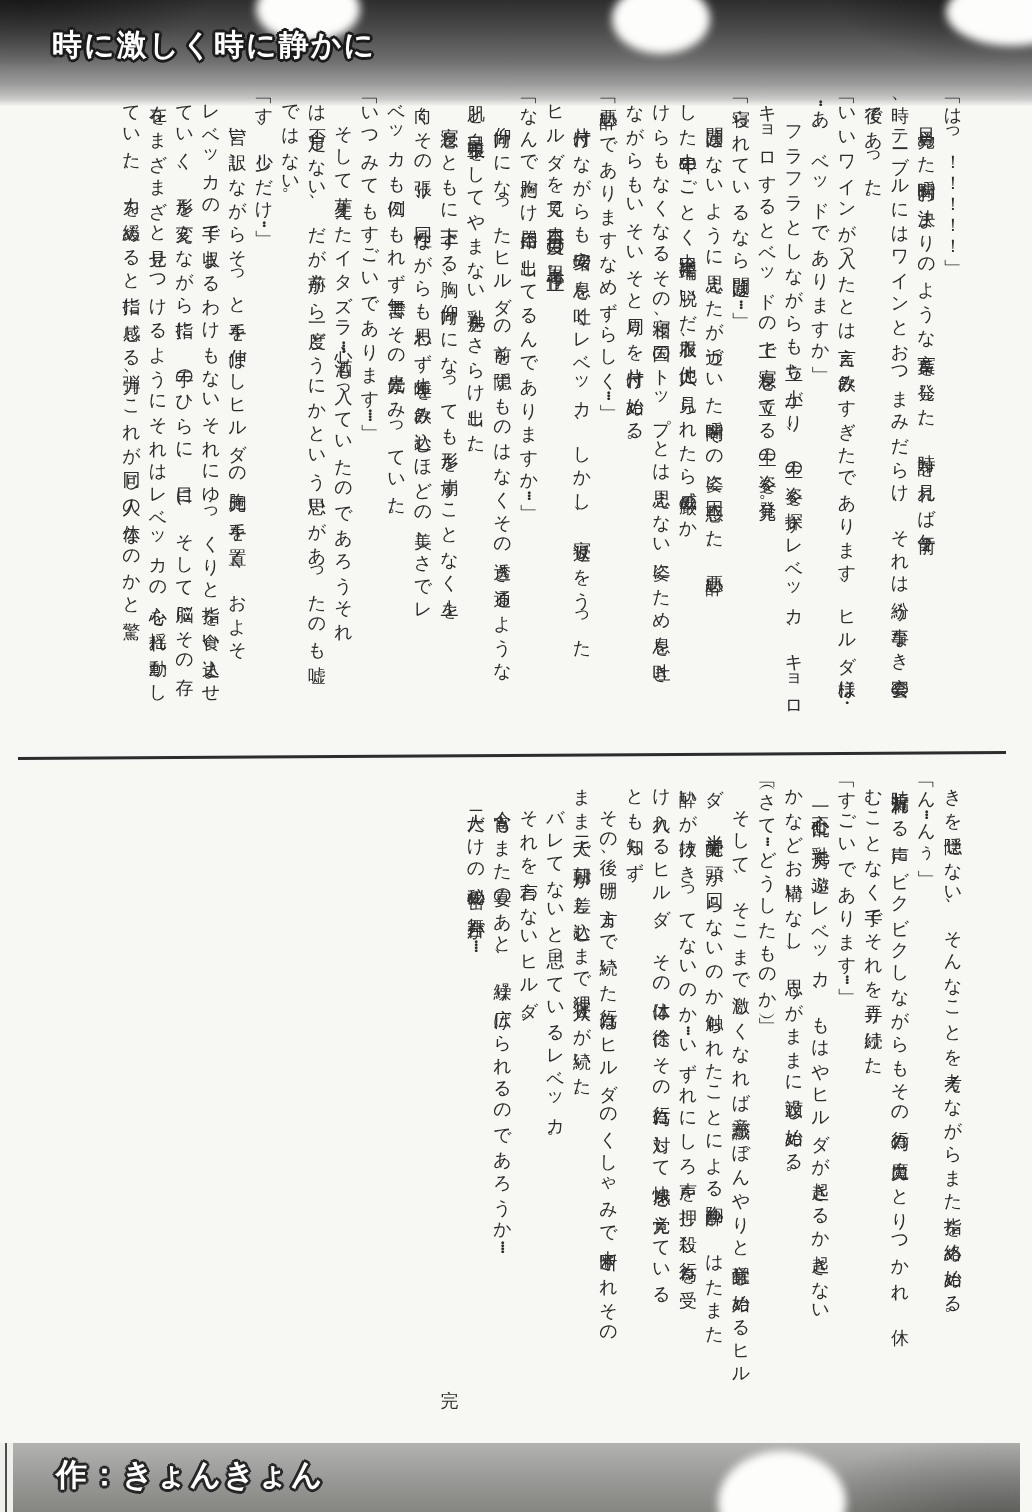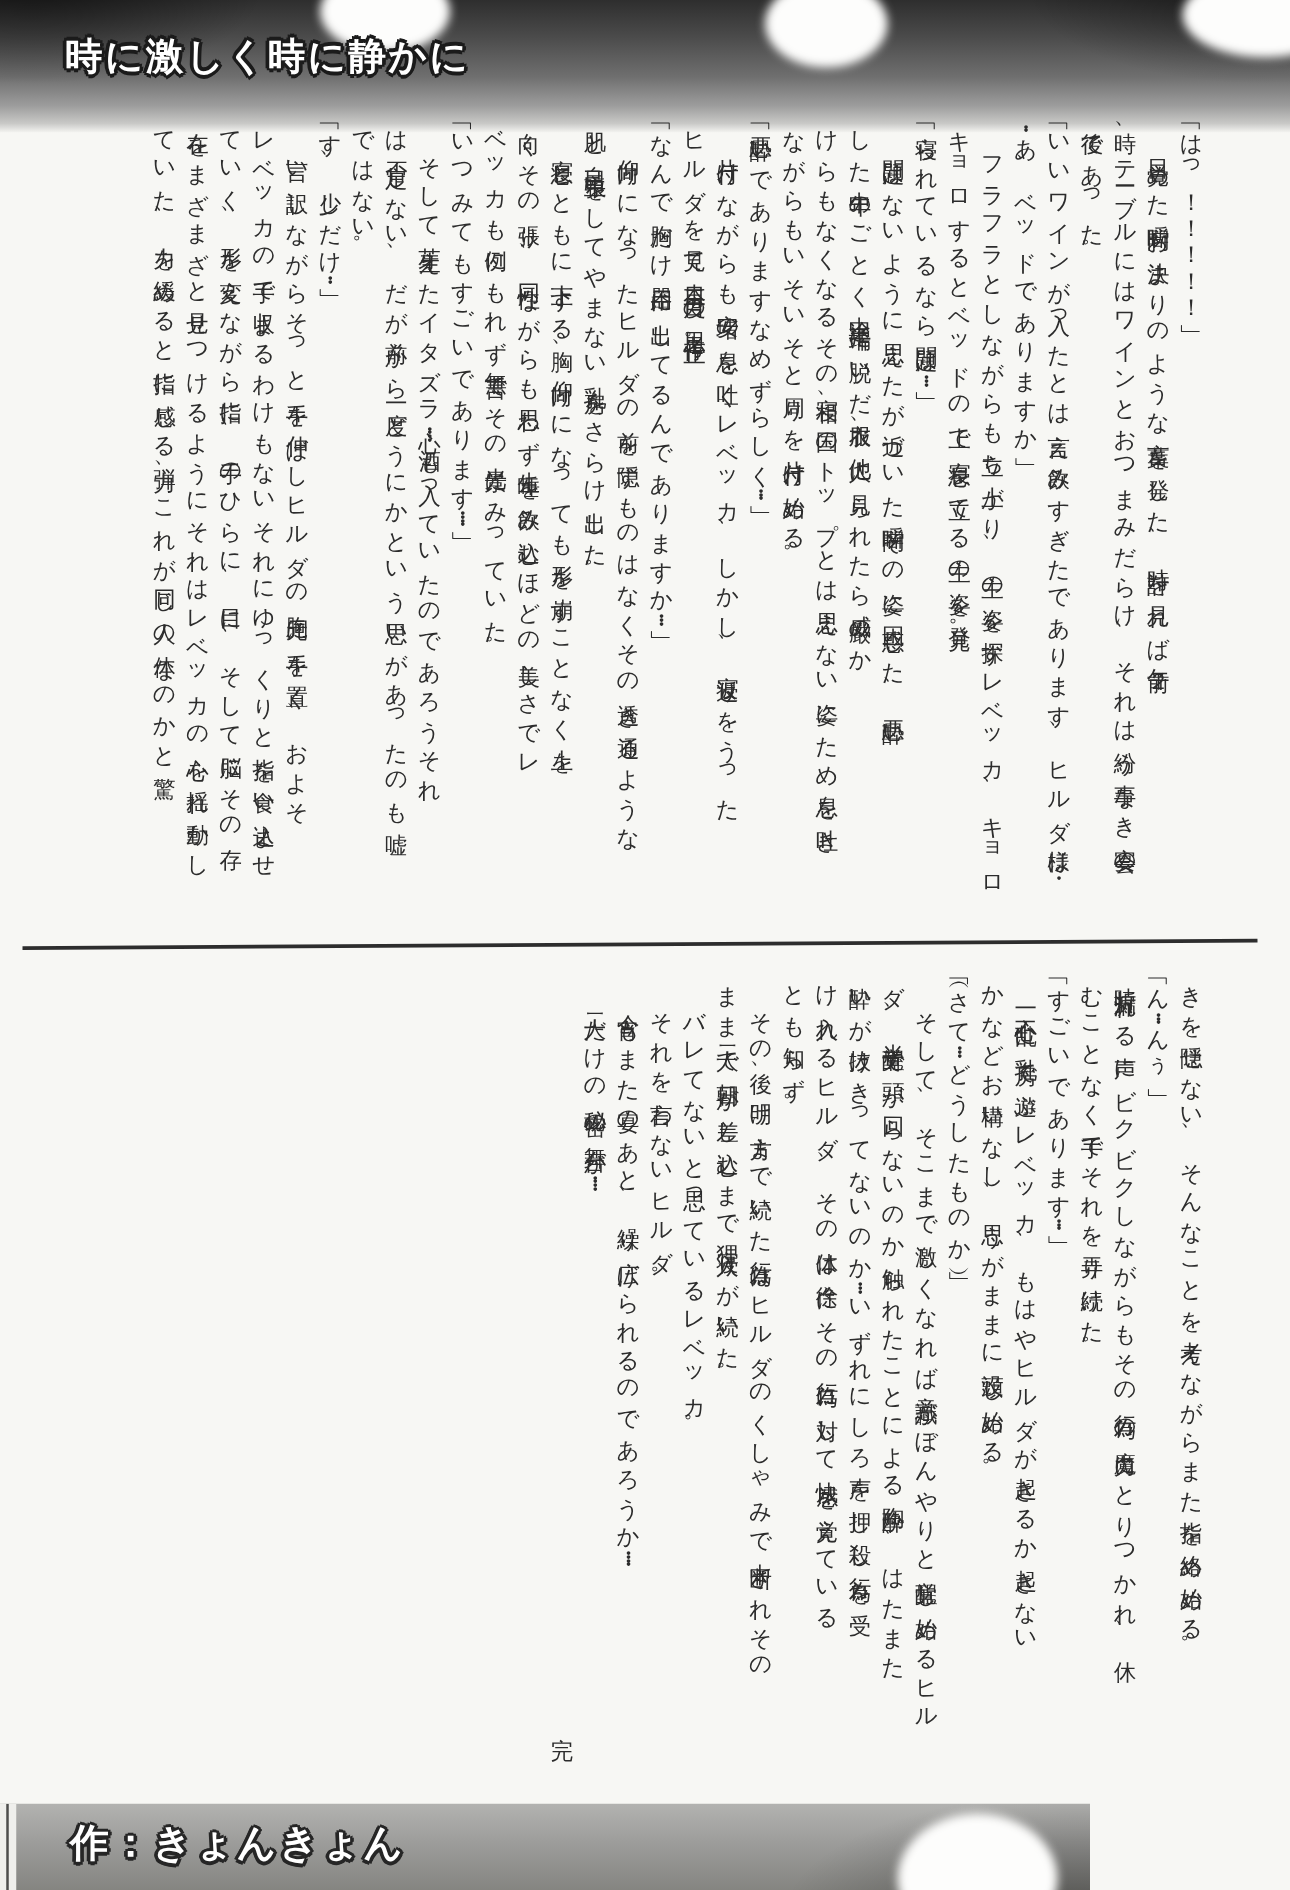--- a/index.html
+++ b/index.html
@@ -33,21 +33,21 @@
   .tcol-wrap p{margin:0;white-space:pre;line-break:anywhere;}
   .g1{margin-block-start:26.5px;}
   .g2{margin-block-start:53px;}
   .end-mark{text-indent:600px;}
 
   
   #divider{position:absolute;left:18px;top:757px;width:988px;height:3px;background:#2d2d2d;
     transform:rotate(-0.35deg);transform-origin:left center;}
 
   
-  #bottom-band{position:absolute;left:0;top:1443px;width:872px;height:69px;overflow:hidden;
+  #bottom-band{position:absolute;left:0;top:1443px;width:1020px;height:69px;overflow:hidden;
     background:linear-gradient(180deg,#b2b2b0 0%,#989896 55%,#858581 100%);}
   #shade-br{right:-50px;top:-10px;width:300px;height:130px;
     background:radial-gradient(ellipse at 80% 80%,rgba(0,0,0,.38),rgba(0,0,0,0) 70%);}
   #hole-d{left:718px;top:8px;width:128px;height:104px;}
   #edge-strip{position:absolute;left:0;top:0;width:13px;height:69px;background:#efefec;}
   #edge-line{position:absolute;left:5px;top:0;width:2px;height:69px;background:#4e4e4c;}
   #credit{position:absolute;left:56px;top:11px;
     font-family:"Liberation Sans","DejaVu Sans",sans-serif;font-weight:700;font-size:31px;
     letter-spacing:2px;color:#fff;white-space:pre;
     text-shadow:3px 0 0 #262626,-3px 0 0 #262626,0 3px 0 #262626,0 -3px 0 #262626,

